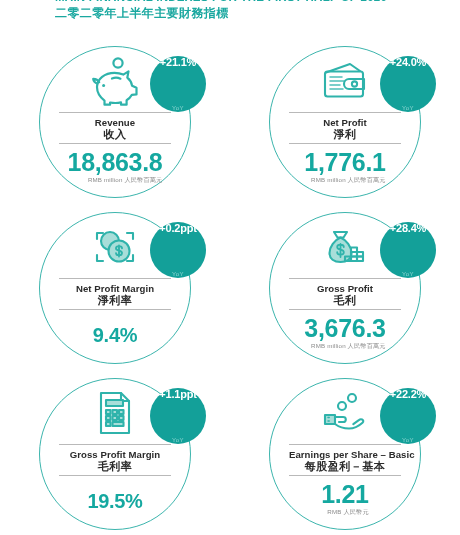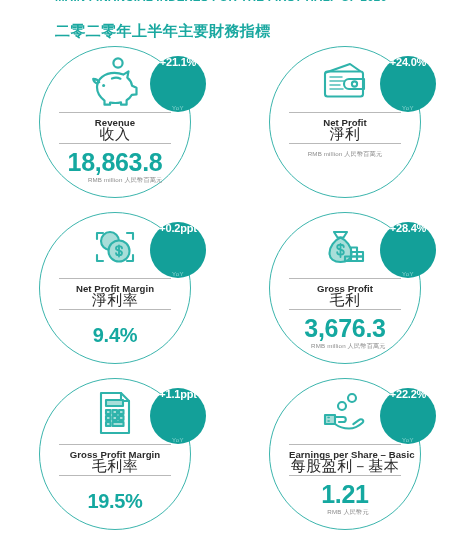--- a/index.html
+++ b/index.html
@@ -25,27 +25,27 @@
   }
   .header-en {
     font-size: 11.5px;
     font-weight: bold;
     letter-spacing: 0.25px;
     color: #1aa8a0;
     white-space: nowrap;
     line-height: 13px;
   }
   .header-zh {
-    font-size: 15px;
+    font-size: 12px;
     font-weight: bold;
     letter-spacing: 0.4px;
     color: #1aa8a0;
     white-space: nowrap;
     line-height: 16px;
-    margin-top: 19px;
+    margin-top: 1px;
     font-family: Liberation Serif, serif;
   }
 
   
   .grid {
     position: absolute;
     left: 0;
     top: 42px;
     width: 460px;
     display: grid;
@@ -102,22 +102,22 @@
   }
   .label-en {
     font-size: 9.6px;
     font-weight: bold;
     color: #2b2b2b;
     line-height: 11px;
     letter-spacing: 0.05px;
     white-space: nowrap;
   }
   .label-zh {
-    font-size: 15px;
-    font-weight: normal;
+    font-size: 11px;
+    font-weight: bold;
     color: #2b2b2b;
     line-height: 12px;
     letter-spacing: 0.5px;
     white-space: nowrap;
   }
 
   .value-block {
     text-align: right;
     margin-top: 5px;
   }
@@ -226,20 +226,21 @@
             <circle cx="35.5" cy="26" r="2.6"></circle>
             <path d="M11 19h12M11 23h14M11 27h10M11 31h13" stroke-width="1.5" opacity="0.85"></path>
           </g>
         </svg>
       </div>
       <div class="label-block">
         <div class="label-en">Net Profit</div>
         <div class="label-zh">淨利</div>
       </div>
       <div class="value-block">
+        <div class="value">1,776.1</div>
         <div class="unit">RMB million 人民幣百萬元</div>
       </div>
     </div>
     <div class="badge">
       <div class="badge-value">+24.0%</div>
       <div class="badge-sub">YoY</div>
     </div>
   </div>
 
   <div class="card">

